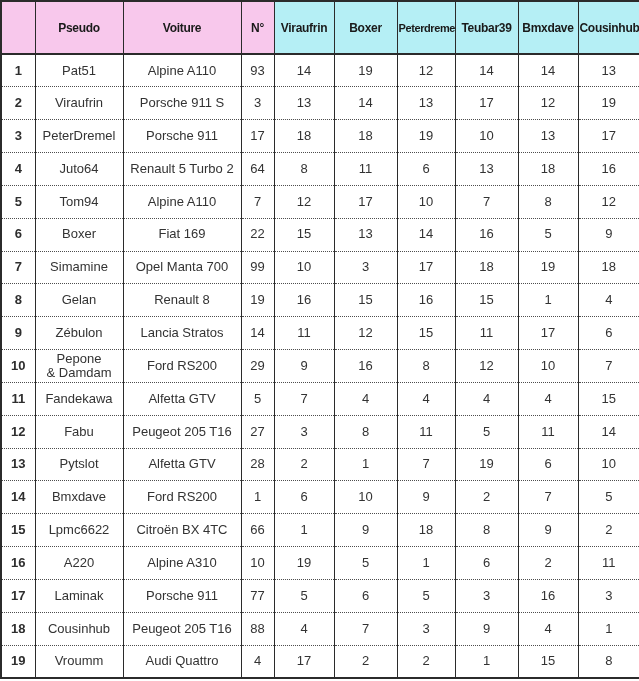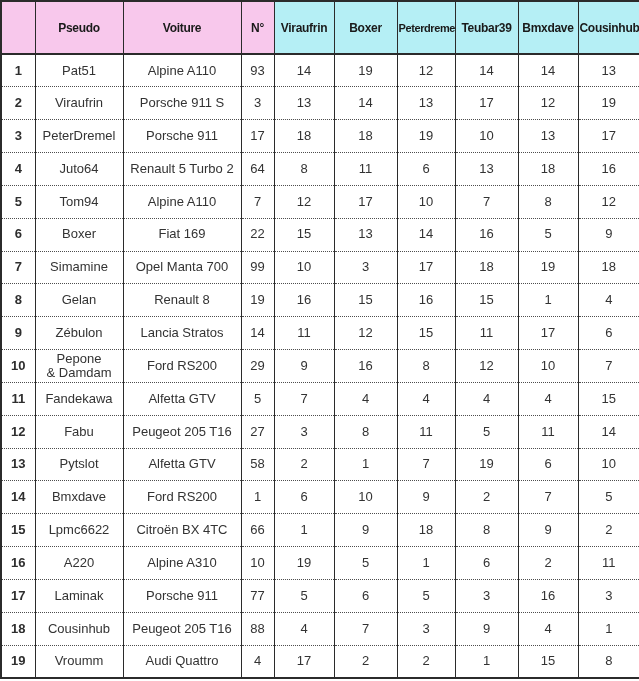--- a/index.html
+++ b/index.html
@@ -228,21 +228,21 @@
           <td class="score">8</td>
           <td class="score">11</td>
           <td class="score">5</td>
           <td class="score">11</td>
           <td class="score">14</td>
         </tr>
         <tr>
           <td class="rank">13</td>
           <td class="pseudo">Pytslot</td>
           <td class="voiture">Alfetta GTV</td>
-          <td class="car-number">58</td>
+          <td class="car-number">28</td>
           <td class="score">2</td>
           <td class="score">1</td>
           <td class="score">7</td>
           <td class="score">19</td>
           <td class="score">6</td>
           <td class="score">10</td>
         </tr>
         <tr>
           <td class="rank">14</td>
           <td class="pseudo">Bmxdave</td>

